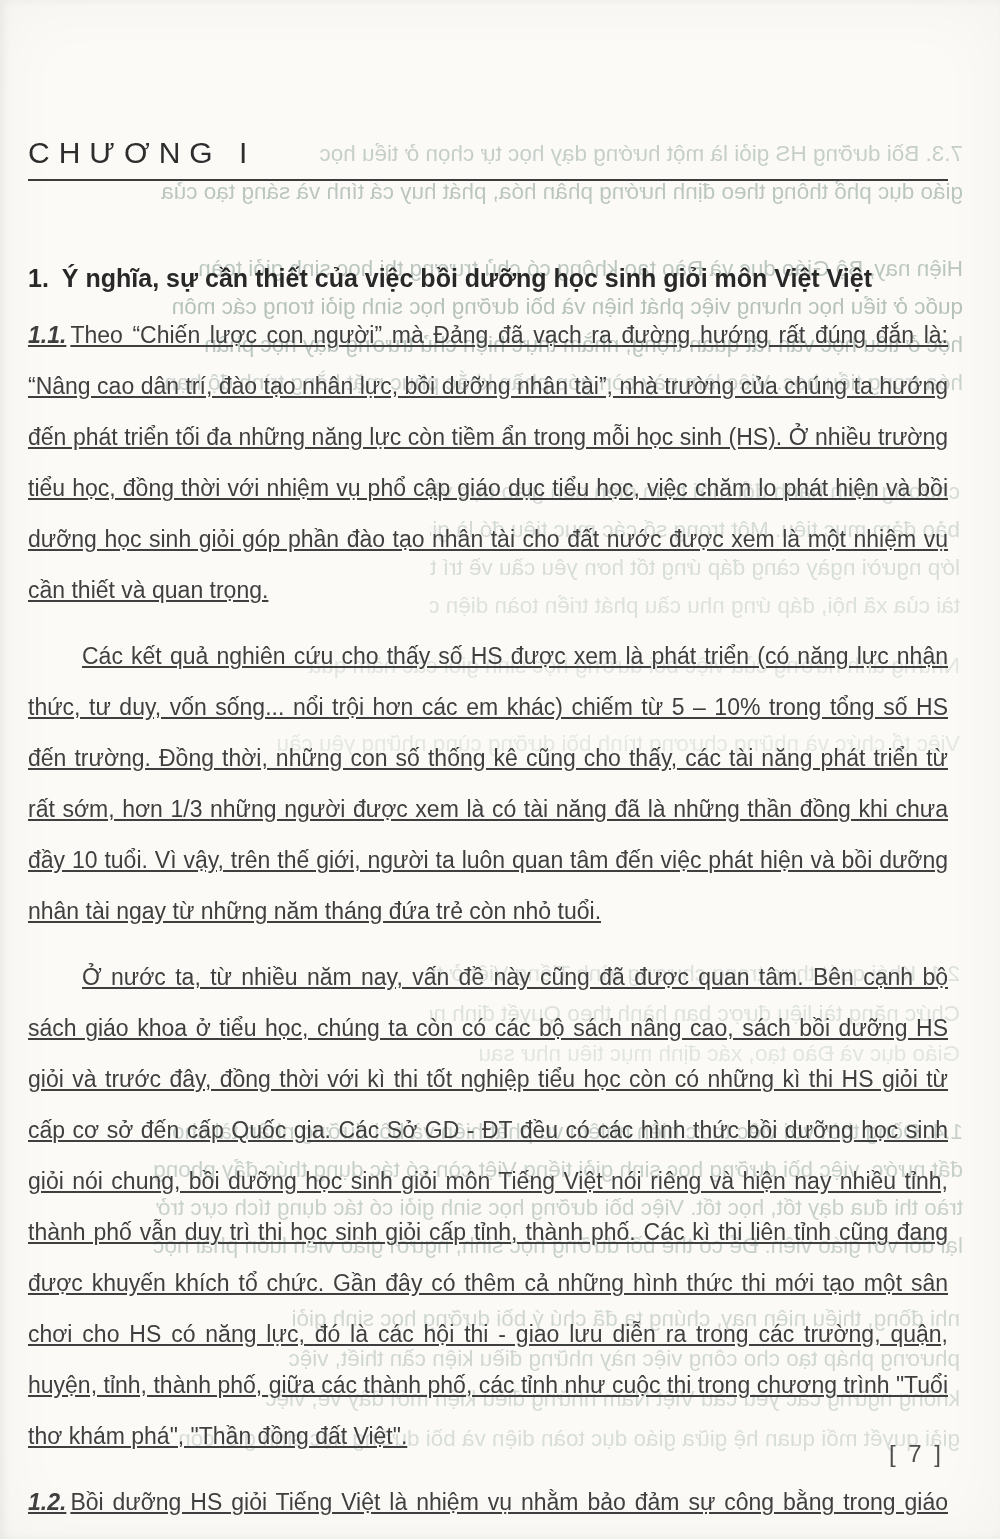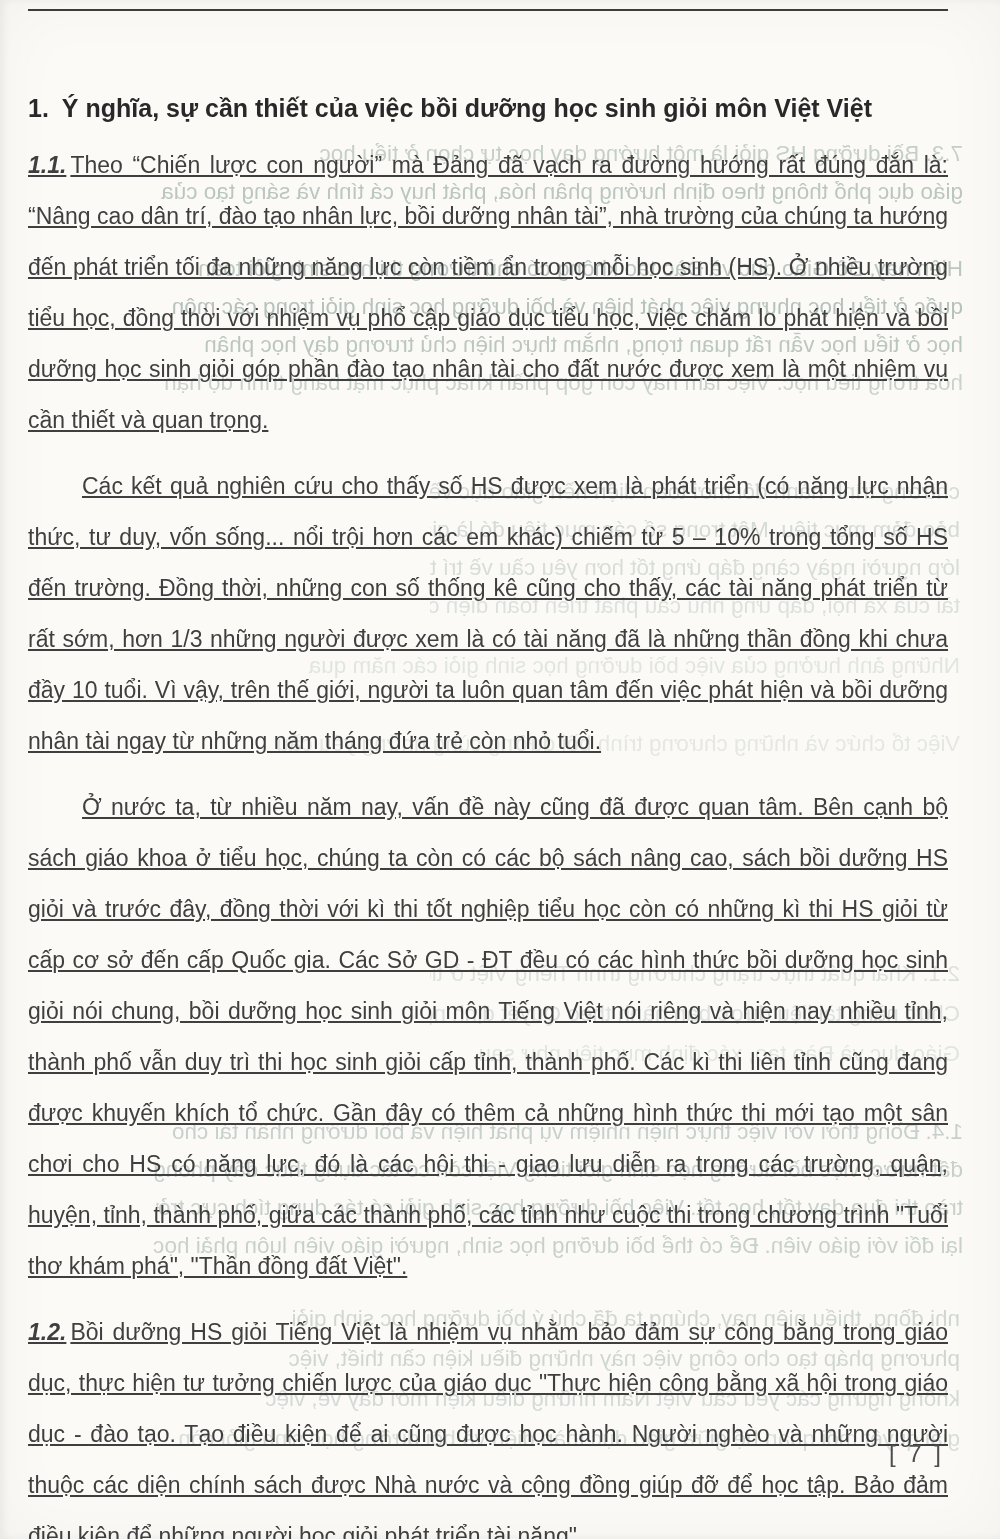--- a/index.html
+++ b/index.html
@@ -69,20 +69,21 @@
       <span style="top: 1194px; left: 28px; width: 935px; opacity: 0.4;">trào thi đua dạy tốt, học tốt. Việc bồi dưỡng học sinh giỏi có tác dụng tích cực trở</span>
       <span style="top: 1232px; left: 28px; width: 935px; opacity: 0.4;">lại đối với giáo viên. Để có thể bồi dưỡng học sinh, người giáo viên luôn phải học</span>
       <span style="top: 1305px; left: 60px; width: 900px; opacity: 0.34;">nhi đồng, thiếu niên nay, chúng ta đã chú ý bồi dưỡng học sinh giỏi</span>
       <span style="top: 1345px; left: 60px; width: 900px; opacity: 0.34;">phương pháp tạo cho công việc này những điều kiện cần thiết, việc</span>
       <span style="top: 1385px; left: 60px; width: 900px; opacity: 0.3;">không ngừng các yêu cầu Việt Nam những điều kiện mới đây về, việc</span>
       <span style="top: 1425px; left: 60px; width: 900px; opacity: 0.28;">giải quyết mối quan hệ giữa giáo dục toàn diện và bồi dưỡng học sinh giỏi còn</span>
     </div>
 
   <div class="content">
 
+    <div class="chapter">CHƯƠNG I</div>
 
     <hr class="rule">
 
 
     <h2 class="section-heading">
       <span>1.</span>
       <span>Ý nghĩa, sự cần thiết của việc bồi dưỡng học sinh giỏi môn Việt Việt</span>
     </h2>
 
     <p class="para"><span class="plabel">1.1.</span><span>Theo “Chiến lược con người” mà Đảng đã vạch ra đường hướng rất đúng đắn là: “Nâng cao dân trí, đào tạo nhân lực, bồi dưỡng nhân tài”, nhà trường của chúng ta hướng đến phát triển tối đa những năng lực còn tiềm ẩn trong mỗi học sinh (HS). Ở nhiều trường tiểu học, đồng thời với nhiệm vụ phổ cập giáo dục tiểu học, việc chăm lo phát hiện và bồi dưỡng học sinh giỏi góp phần đào tạo nhân tài cho đất nước được xem là một nhiệm vụ cần thiết và quan trọng.</span></p>

